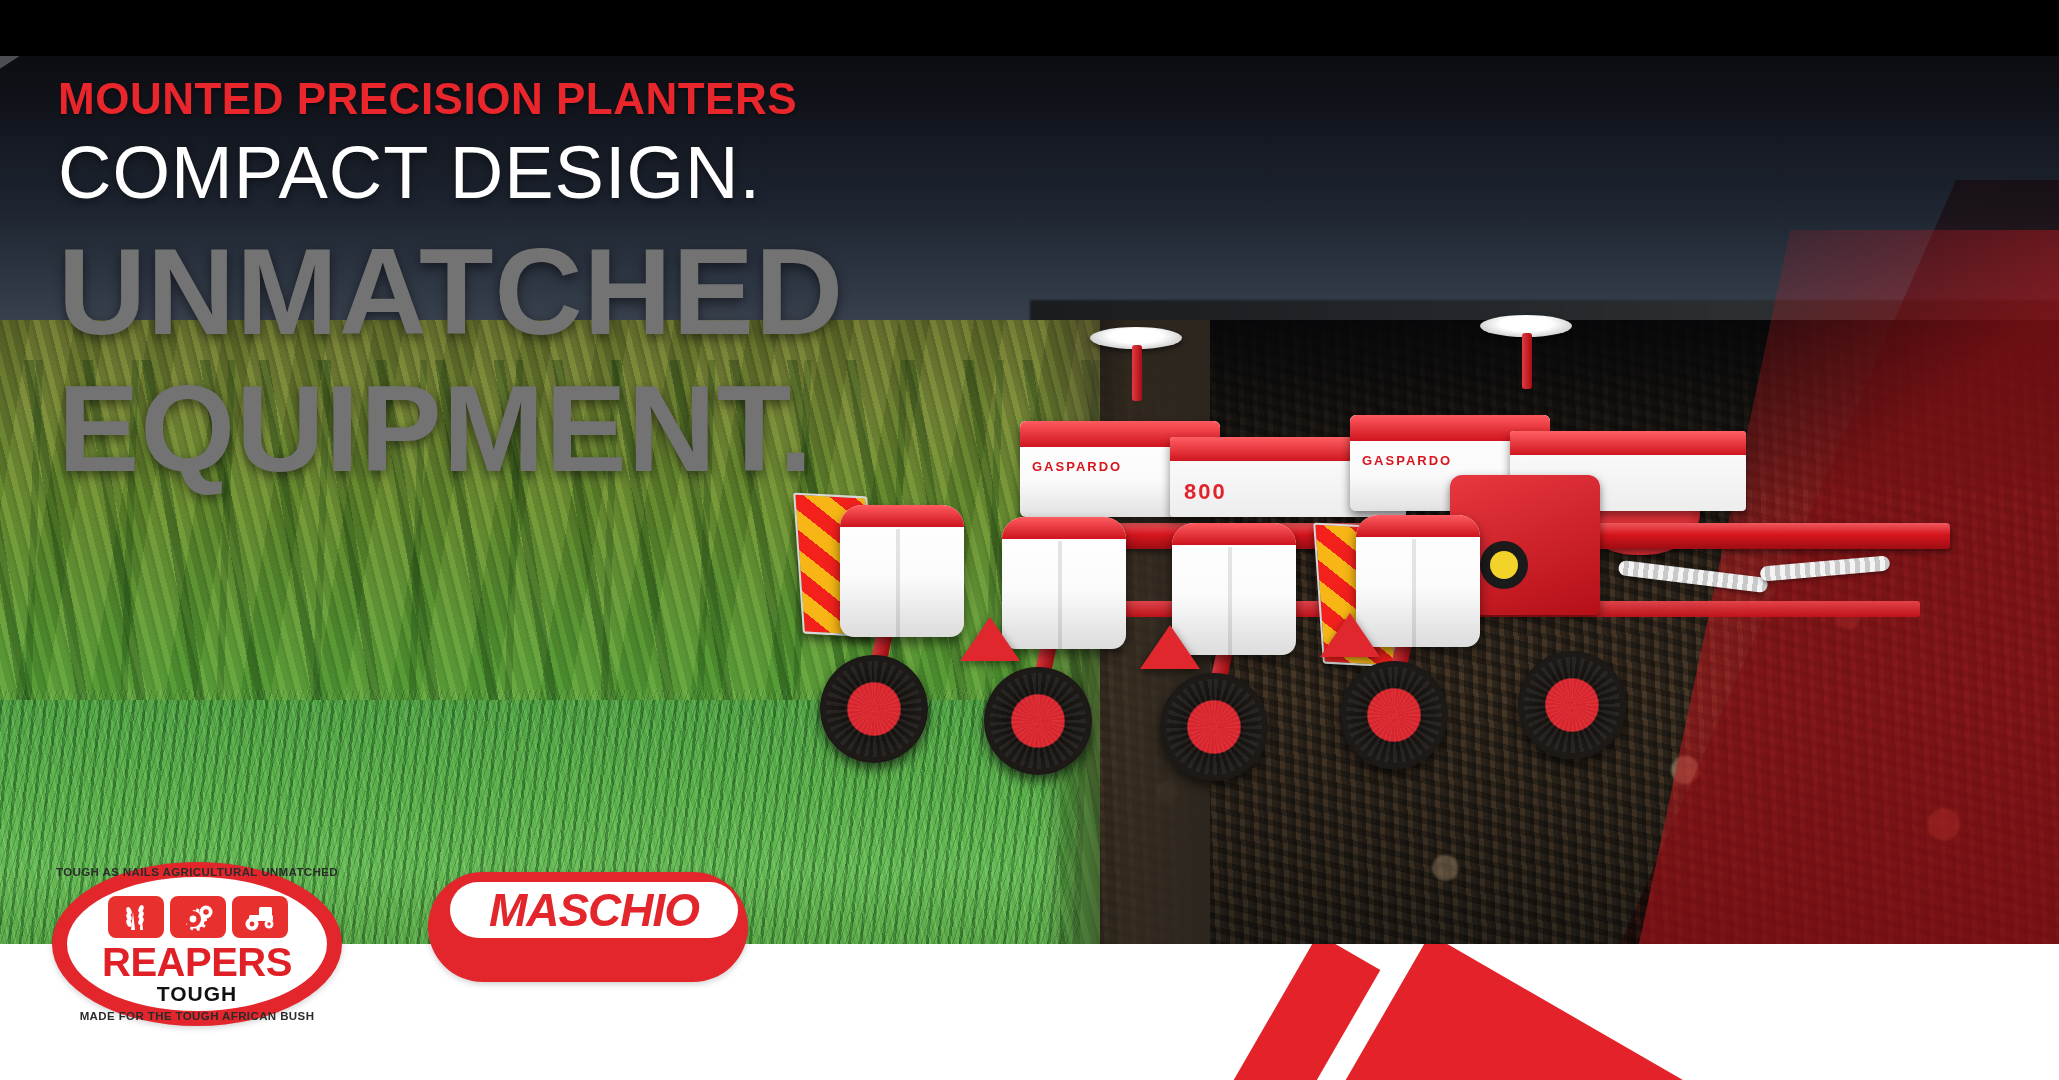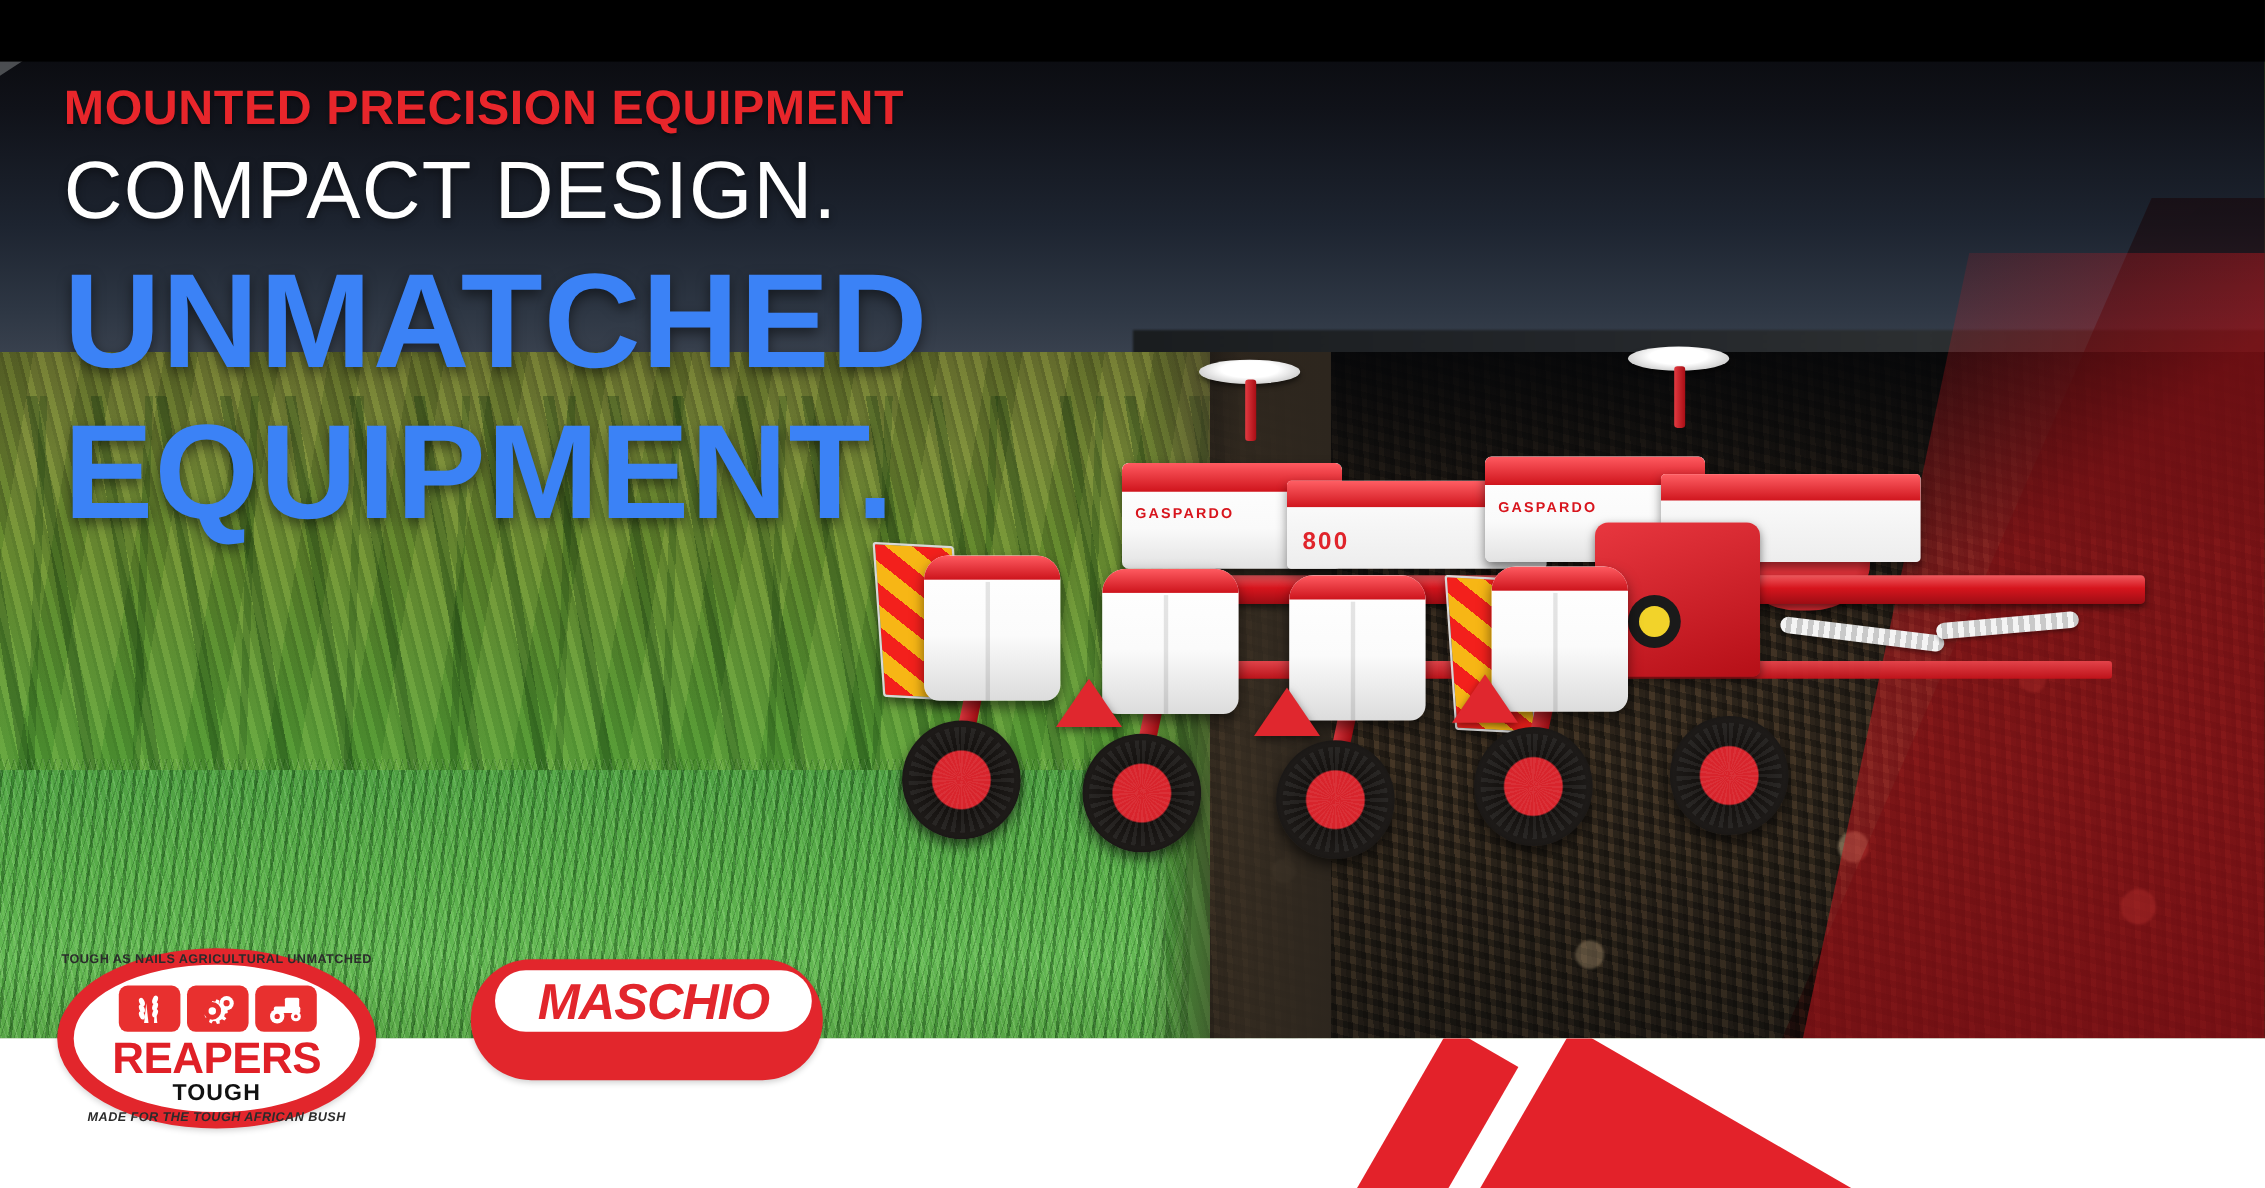--- a/index.html
+++ b/index.html
@@ -163,21 +163,21 @@
   }
   .line2 {
     margin-top:14px;
     font-size:74px; font-weight:400; letter-spacing:1px;
     color:#ffffff; line-height:1.0;
     text-shadow:0 3px 8px rgba(0,0,0,.45);
     white-space:nowrap;
   }
   .line3, .line4 {
     font-size:122px; font-weight:bold; letter-spacing:1px;
-    color:#3b82f6; line-height:1.12;
+    color:#737373; line-height:1.12;
     text-shadow:0 4px 12px rgba(0,0,0,.5);
     white-space:nowrap;
   }
   .line3 { margin-top:14px; }
 
   
   .planter { position:absolute; left:1020px; top:355px; width:1040px; height:560px; z-index:8; }
 
   .toolbar-beam {
     position:absolute; left:60px; top:168px; width:870px; height:26px;
@@ -356,21 +356,21 @@
   .reapers .oval-outer {
     position:absolute; inset:0; border-radius:50%;
     background:#ffffff; border:15px solid #e2262c;
     box-shadow:0 2px 6px rgba(0,0,0,.18);
   }
   .reapers .arc-top, .reapers .arc-bottom {
     position:absolute; left:0; width:290px; text-align:center;
     font-size:11.5px; font-weight:bold; color:#2b2b2b; letter-spacing:.4px;
   }
   .reapers .arc-top { top:4px; }
-  .reapers .arc-bottom { bottom:4px;font-style:italic; }
+  .reapers .arc-bottom { bottom:4px; }
   .tiles {
     position:absolute; left:52px; top:34px; width:188px; height:42px;
     display:flex; gap:6px; justify-content:center;
   }
   .tile {
     width:56px; height:42px; background:#e8302f; border-radius:8px;
     display:flex; align-items:center; justify-content:center;
   }
   .tile svg { width:38px; height:30px; }
   .reapers .word {
@@ -479,21 +479,21 @@
       <div class="wheel w4"></div>
       <div class="wheel w5"></div>
     </div>
 
     <div class="stripe-grey sg1"></div>
     <div class="stripe-grey sg2"></div>
     <div class="stripe-grey sg3"></div>
   </div>
 
   <div class="copy">
-    <div class="eyebrow">MOUNTED PRECISION EQUIPMENT</div>
+    <div class="eyebrow">MOUNTED PRECISION PLANTERS</div>
     <div class="line2">COMPACT DESIGN.</div>
     <div class="line3">UNMATCHED</div>
     <div class="line4">EQUIPMENT.</div>
   </div>
 
   <div class="whiteband">
     <div class="red-diag rd1"></div>
     <div class="red-diag rd2"></div>
   </div>
 

